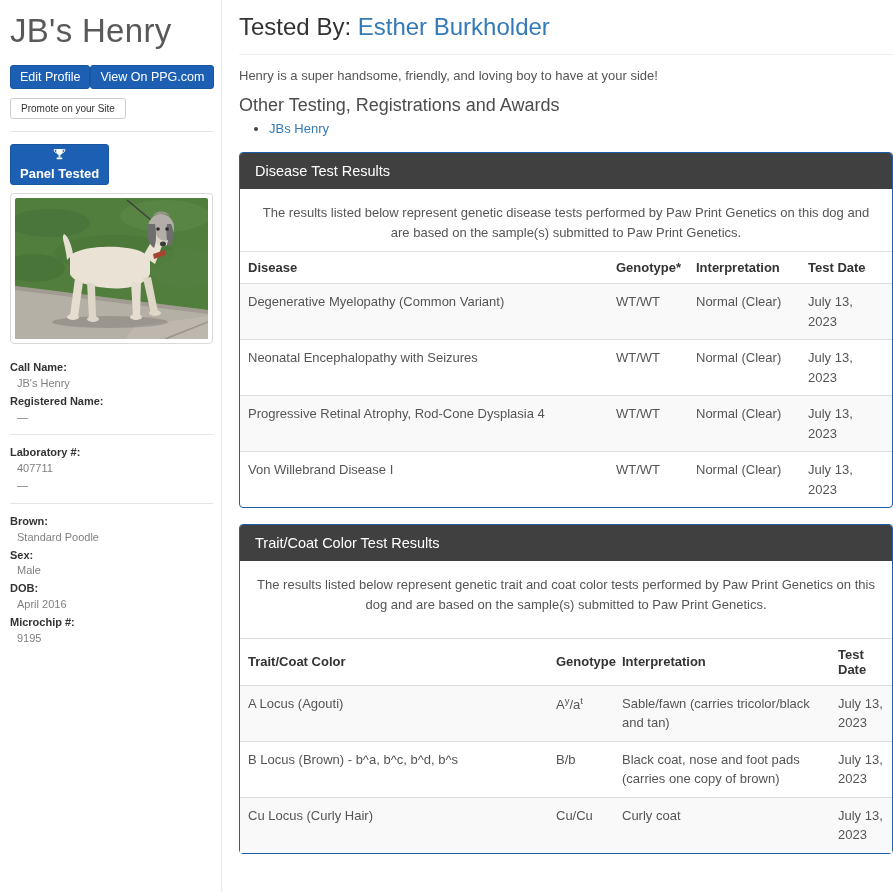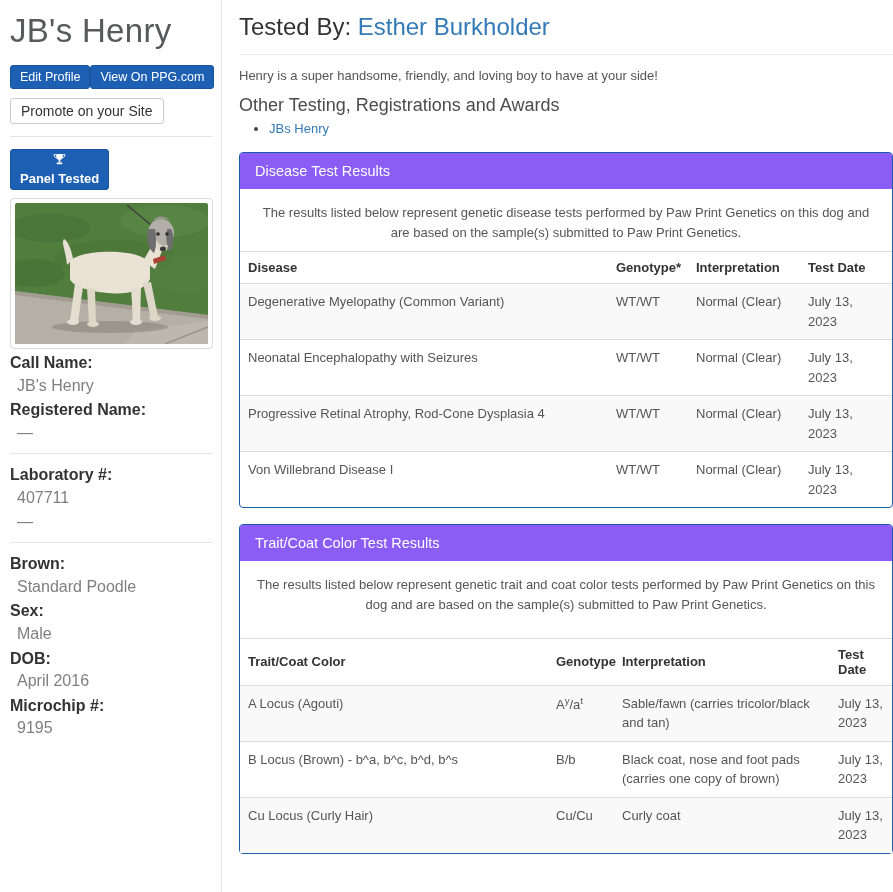--- a/index.html
+++ b/index.html
@@ -15,49 +15,49 @@
   .sidebar { width:222px; min-width:222px; border-right:1px solid #e7e7e7; padding:10px 8px 10px 10px; min-height:892px; }
   .dog-title { font-size:33px; font-weight:400; color:#58595b; margin:2px 0 15px; letter-spacing:.3px; }
   .btn-row { display:flex; }
   .btn-primary {
     background:#1d60b3; border:1px solid #1a56a0; color:#fff;
     font-size:12.5px; padding:4px 9px; border-radius:3px; cursor:pointer;
     font-family:inherit; white-space:nowrap;
   }
   .btn-outline {
     background:#fff; border:1px solid #ccc; color:#333;
-    font-size:14px; padding:4px 10px; border-radius:3px; margin-top:9px; cursor:pointer;
+    font-size:10px; padding:4px 10px; border-radius:3px; margin-top:9px; cursor:pointer;
     font-family:inherit;
   }
   hr.side-divider { border:0; border-top:1px solid #e5e5e5; margin:12px 0; }
   .panel-tested {
     display:inline-flex; align-items:center; gap:5px;
     background:#1d60b3; border:1px solid #1a56a0; color:#fff;
     font-weight:700; font-size:13px; padding:3px 9px; border-radius:3px; cursor:pointer;flex-direction:column;
   }
   .photo-frame { margin-top:8px; background:#fff; border:1px solid #d9d9d9; border-radius:4px; padding:4px; width:203px; }
   .photo-frame svg { display:block; border-radius:2px; }
-  .details { margin-top:3px; font-size:16px; }
+  .details { margin-top:16px; font-size:11px; }
   .detail-label { font-weight:700; color:#333; margin-top:3px; line-height:1.35; }
   .detail-value { color:#7f7f7f; padding-left:7px; line-height:1.35; margin:1px 0 2px; }
   .details hr { border:0; border-top:1px solid #e5e5e5; margin:10px 0; }
 
   
   .main { flex:1; padding:12px 0 0 17px; overflow:hidden; }
   .tested-by { font-size:24px; font-weight:400; color:#333; margin:0; line-height:1.25; }
   .tested-by a { color:#337ab7; text-decoration:none; cursor:pointer; }
   hr.main-divider { border:0; border-top:1px solid #eee; margin:12px 0 13px; }
   .desc { font-size:13px; color:#555; margin:0 0 12px; }
   .other-heading { font-size:18px; color:#4c4c4c; font-weight:400; margin:0 0 5px; }
   ul.other-list { margin:0 0 4px; padding-left:30px; font-size:13px; color:#444; }
   ul.other-list li { margin:4px 0; }
   ul.other-list a { color:#337ab7; text-decoration:none; cursor:pointer; }
 
   .panel { border:1px solid #1b5eac; border-radius:4px; margin-top:16px; background:#fff; }
-  .panel-heading { background:#8b5cf6; color:#fff; font-size:14.5px; padding:10px 15px; border-radius:3px 3px 0 0; }
+  .panel-heading { background:#404040; color:#fff; font-size:14.5px; padding:10px 15px; border-radius:3px 3px 0 0; }
   .panel-body { padding:14px 15px 8px; }
   .panel-body p { margin:0; font-size:13px; color:#555; line-height:1.55;text-align:center; }
   .footnote { text-align:right; font-size:12.5px; color:#555; margin:17px 0 2px; }
 
   table { width:100%; border-collapse:collapse; font-size:13px; table-layout:fixed; }
   th { text-align:left; font-weight:700; color:#333; padding:8px; border-top:1px solid #ddd; border-bottom:1px solid #ddd; }
   td { color:#555; padding:8px; border-top:1px solid #ddd; vertical-align:top; line-height:1.5; }
   tbody tr:first-child td { border-top:0; }
   tbody tr:nth-child(odd) { background:#f9f9f9; }
   sup { font-size:9.5px; }

